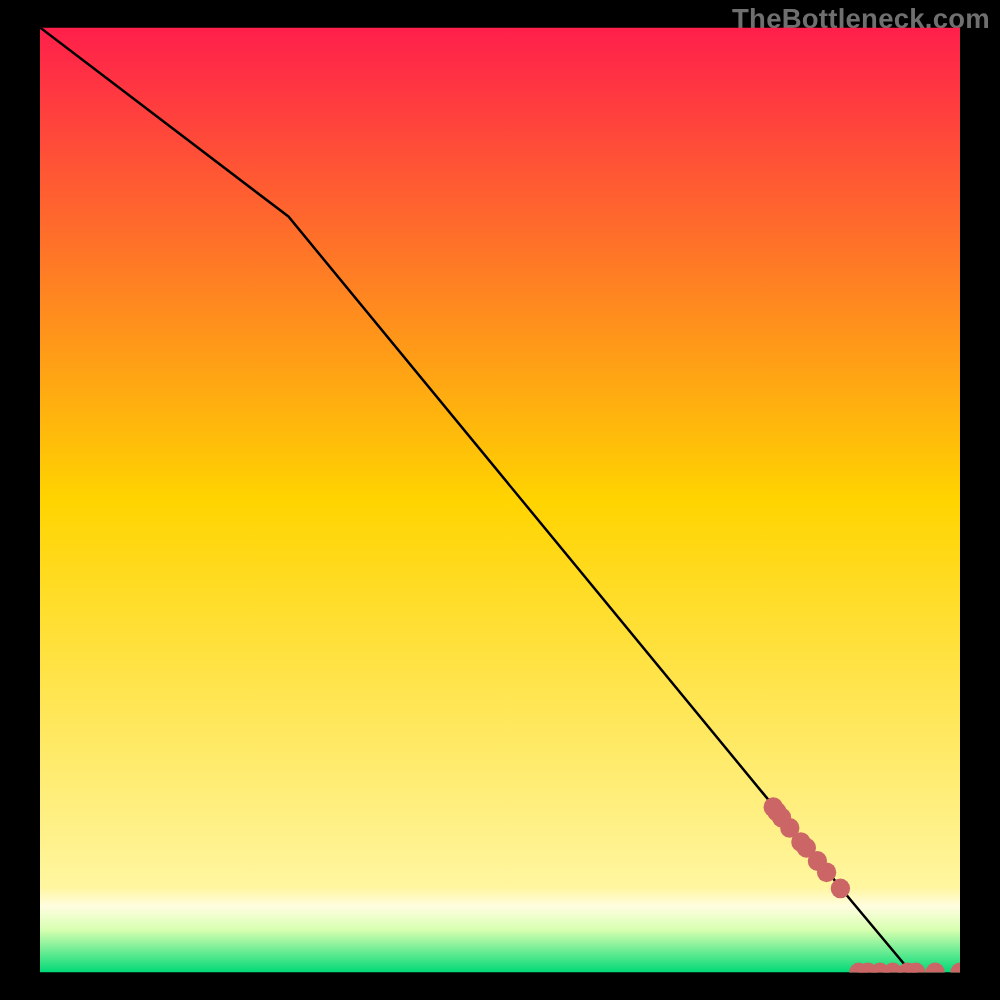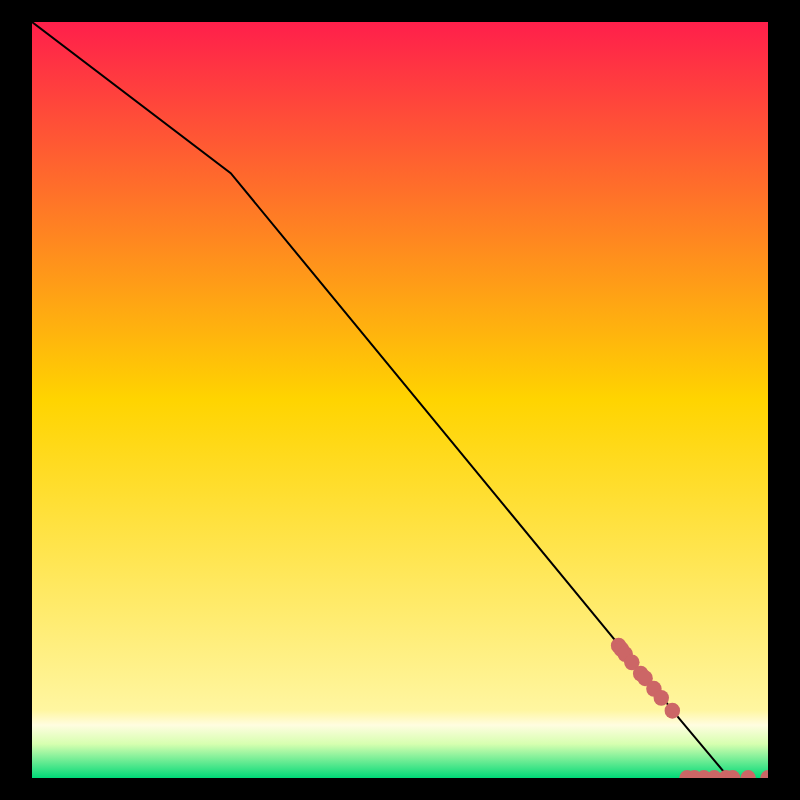--- a/index.html
+++ b/index.html
@@ -31,20 +31,21 @@
     color: #6f6f6f;
     font-size: 22px;
     font-weight: 600;
     letter-spacing: 0.2px;
   }
 </style>
 </head>
 <body>
 
 <div class="frame">
+  <div class="attribution">TheBottleneck.com</div>
 
   <svg class="plot" viewBox="0 0 100 100" preserveAspectRatio="none">
     <defs>
       <linearGradient id="bg-grad" x1="0" y1="0" x2="0" y2="1">
         <stop id="g0" offset="0%" stop-color="#ff1f4b"></stop>
         <stop id="g1" offset="50%" stop-color="#ffd400"></stop>
         <stop id="g2" offset="91%" stop-color="#fff6a0"></stop>
         <stop id="g3" offset="93%" stop-color="#fffde0"></stop>
         <stop id="g4" offset="95.5%" stop-color="#d7ffb0"></stop>
         <stop id="g5" offset="100%" stop-color="#00d977"></stop>

